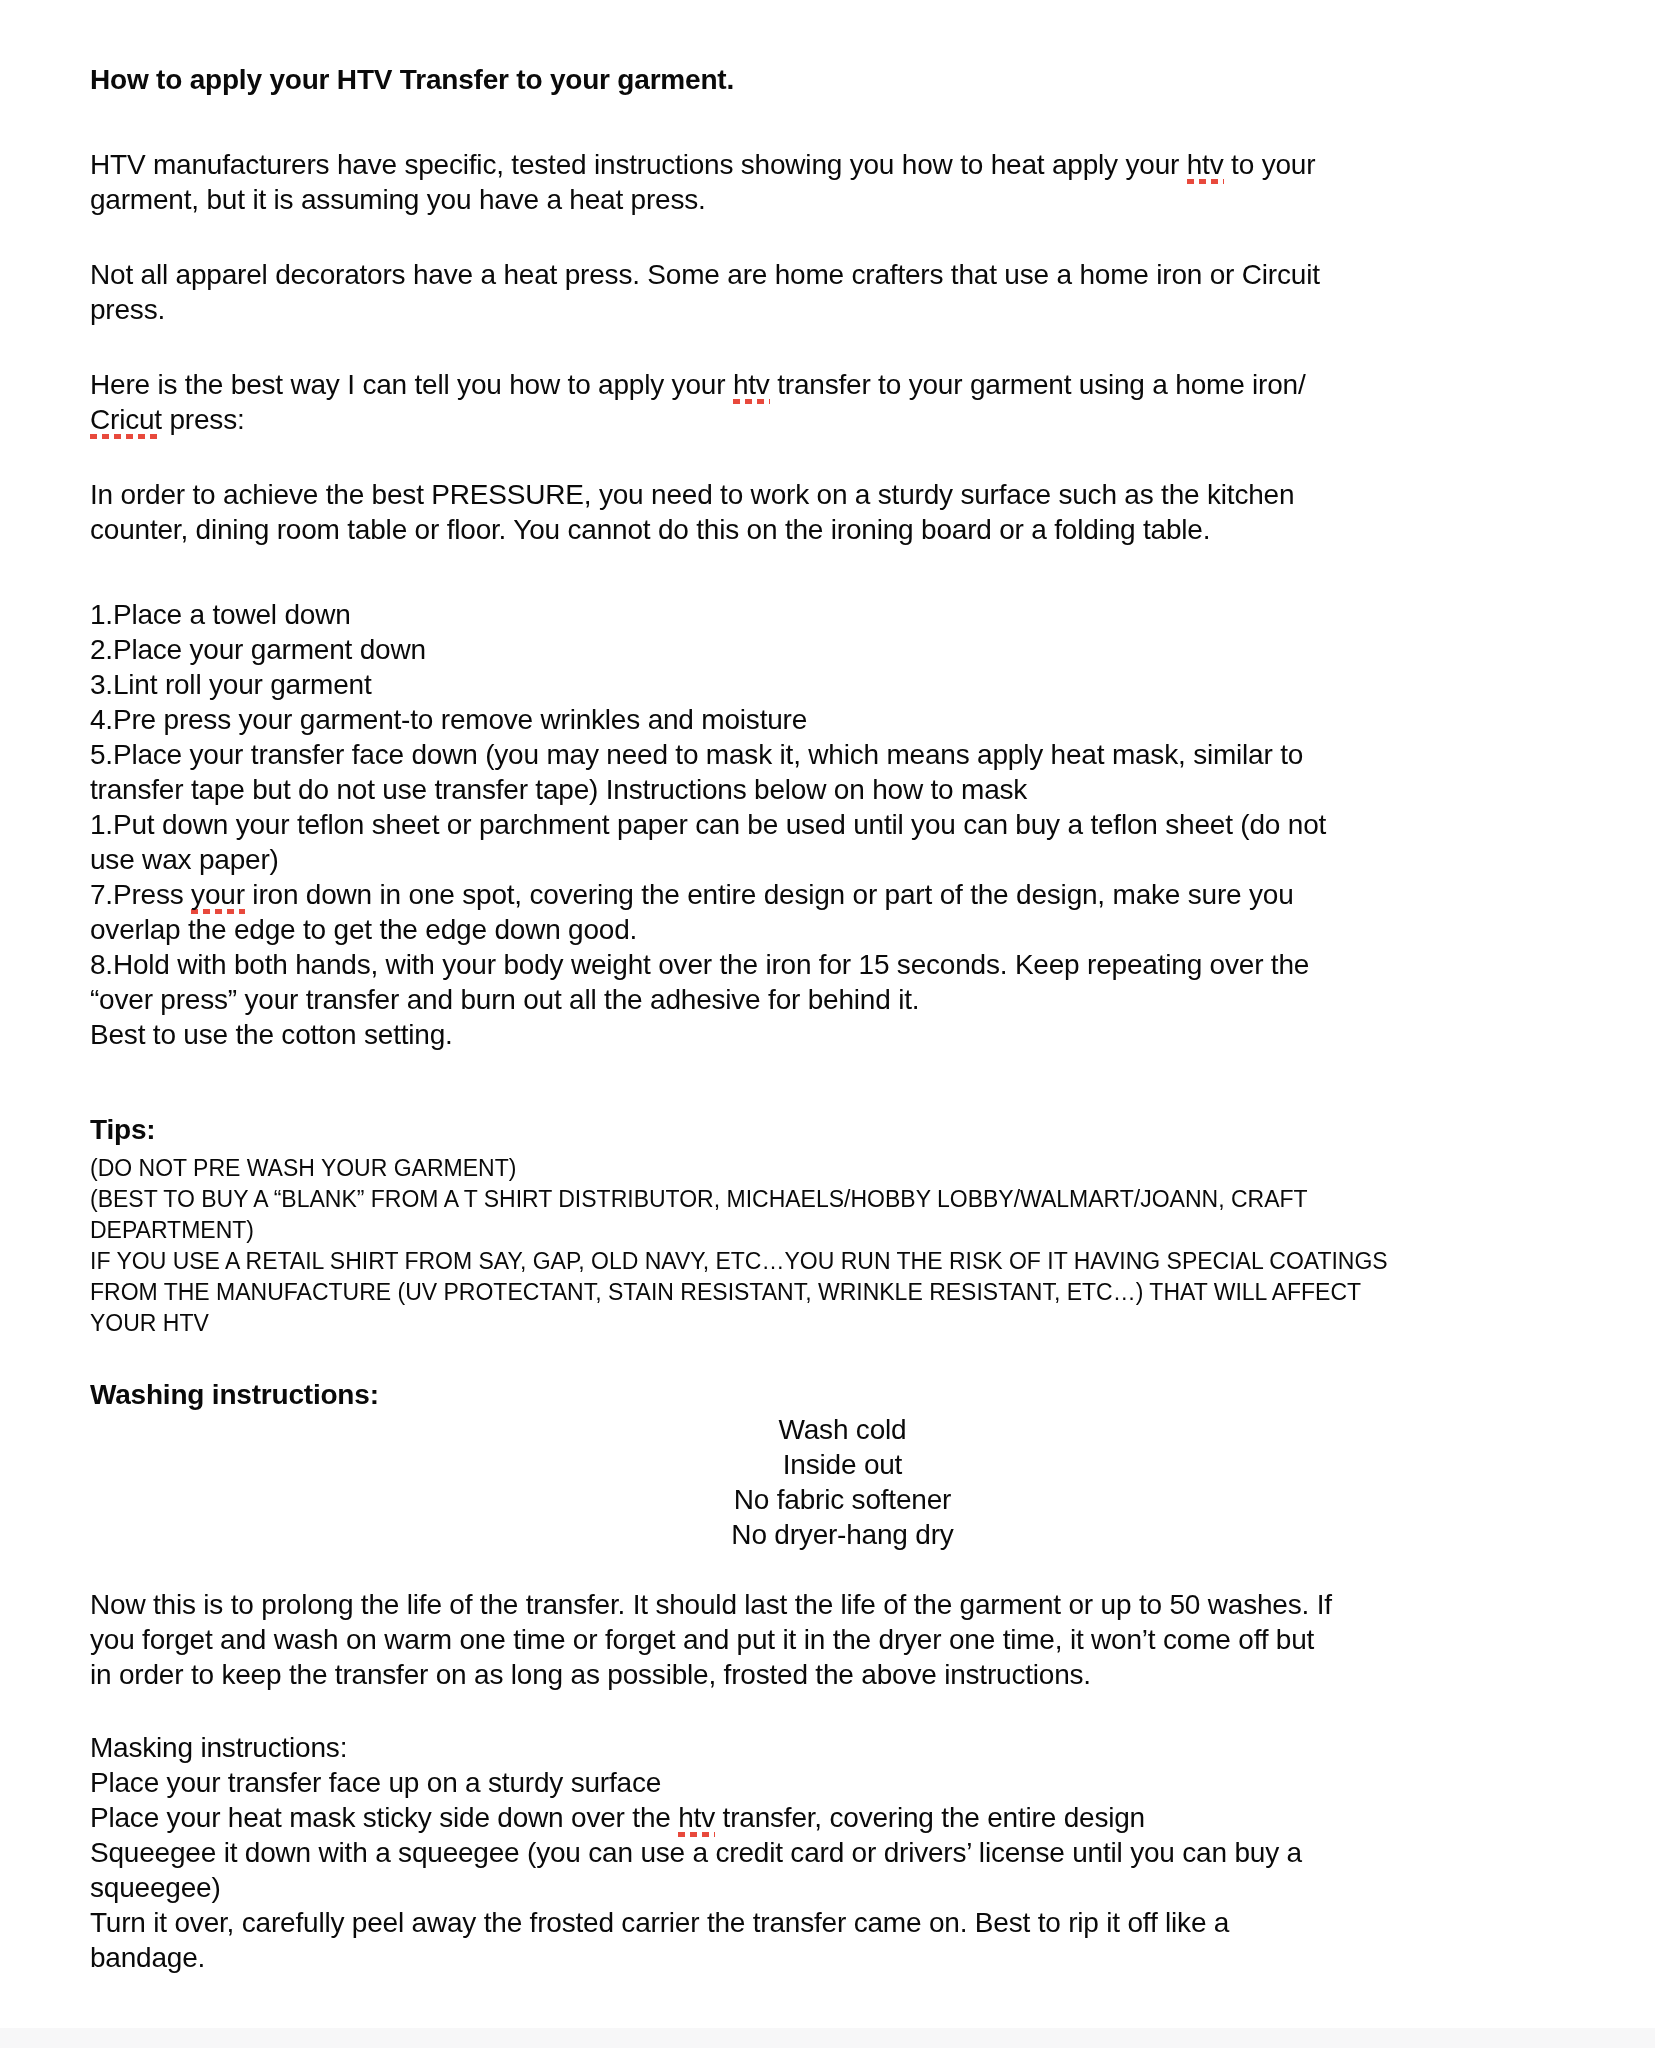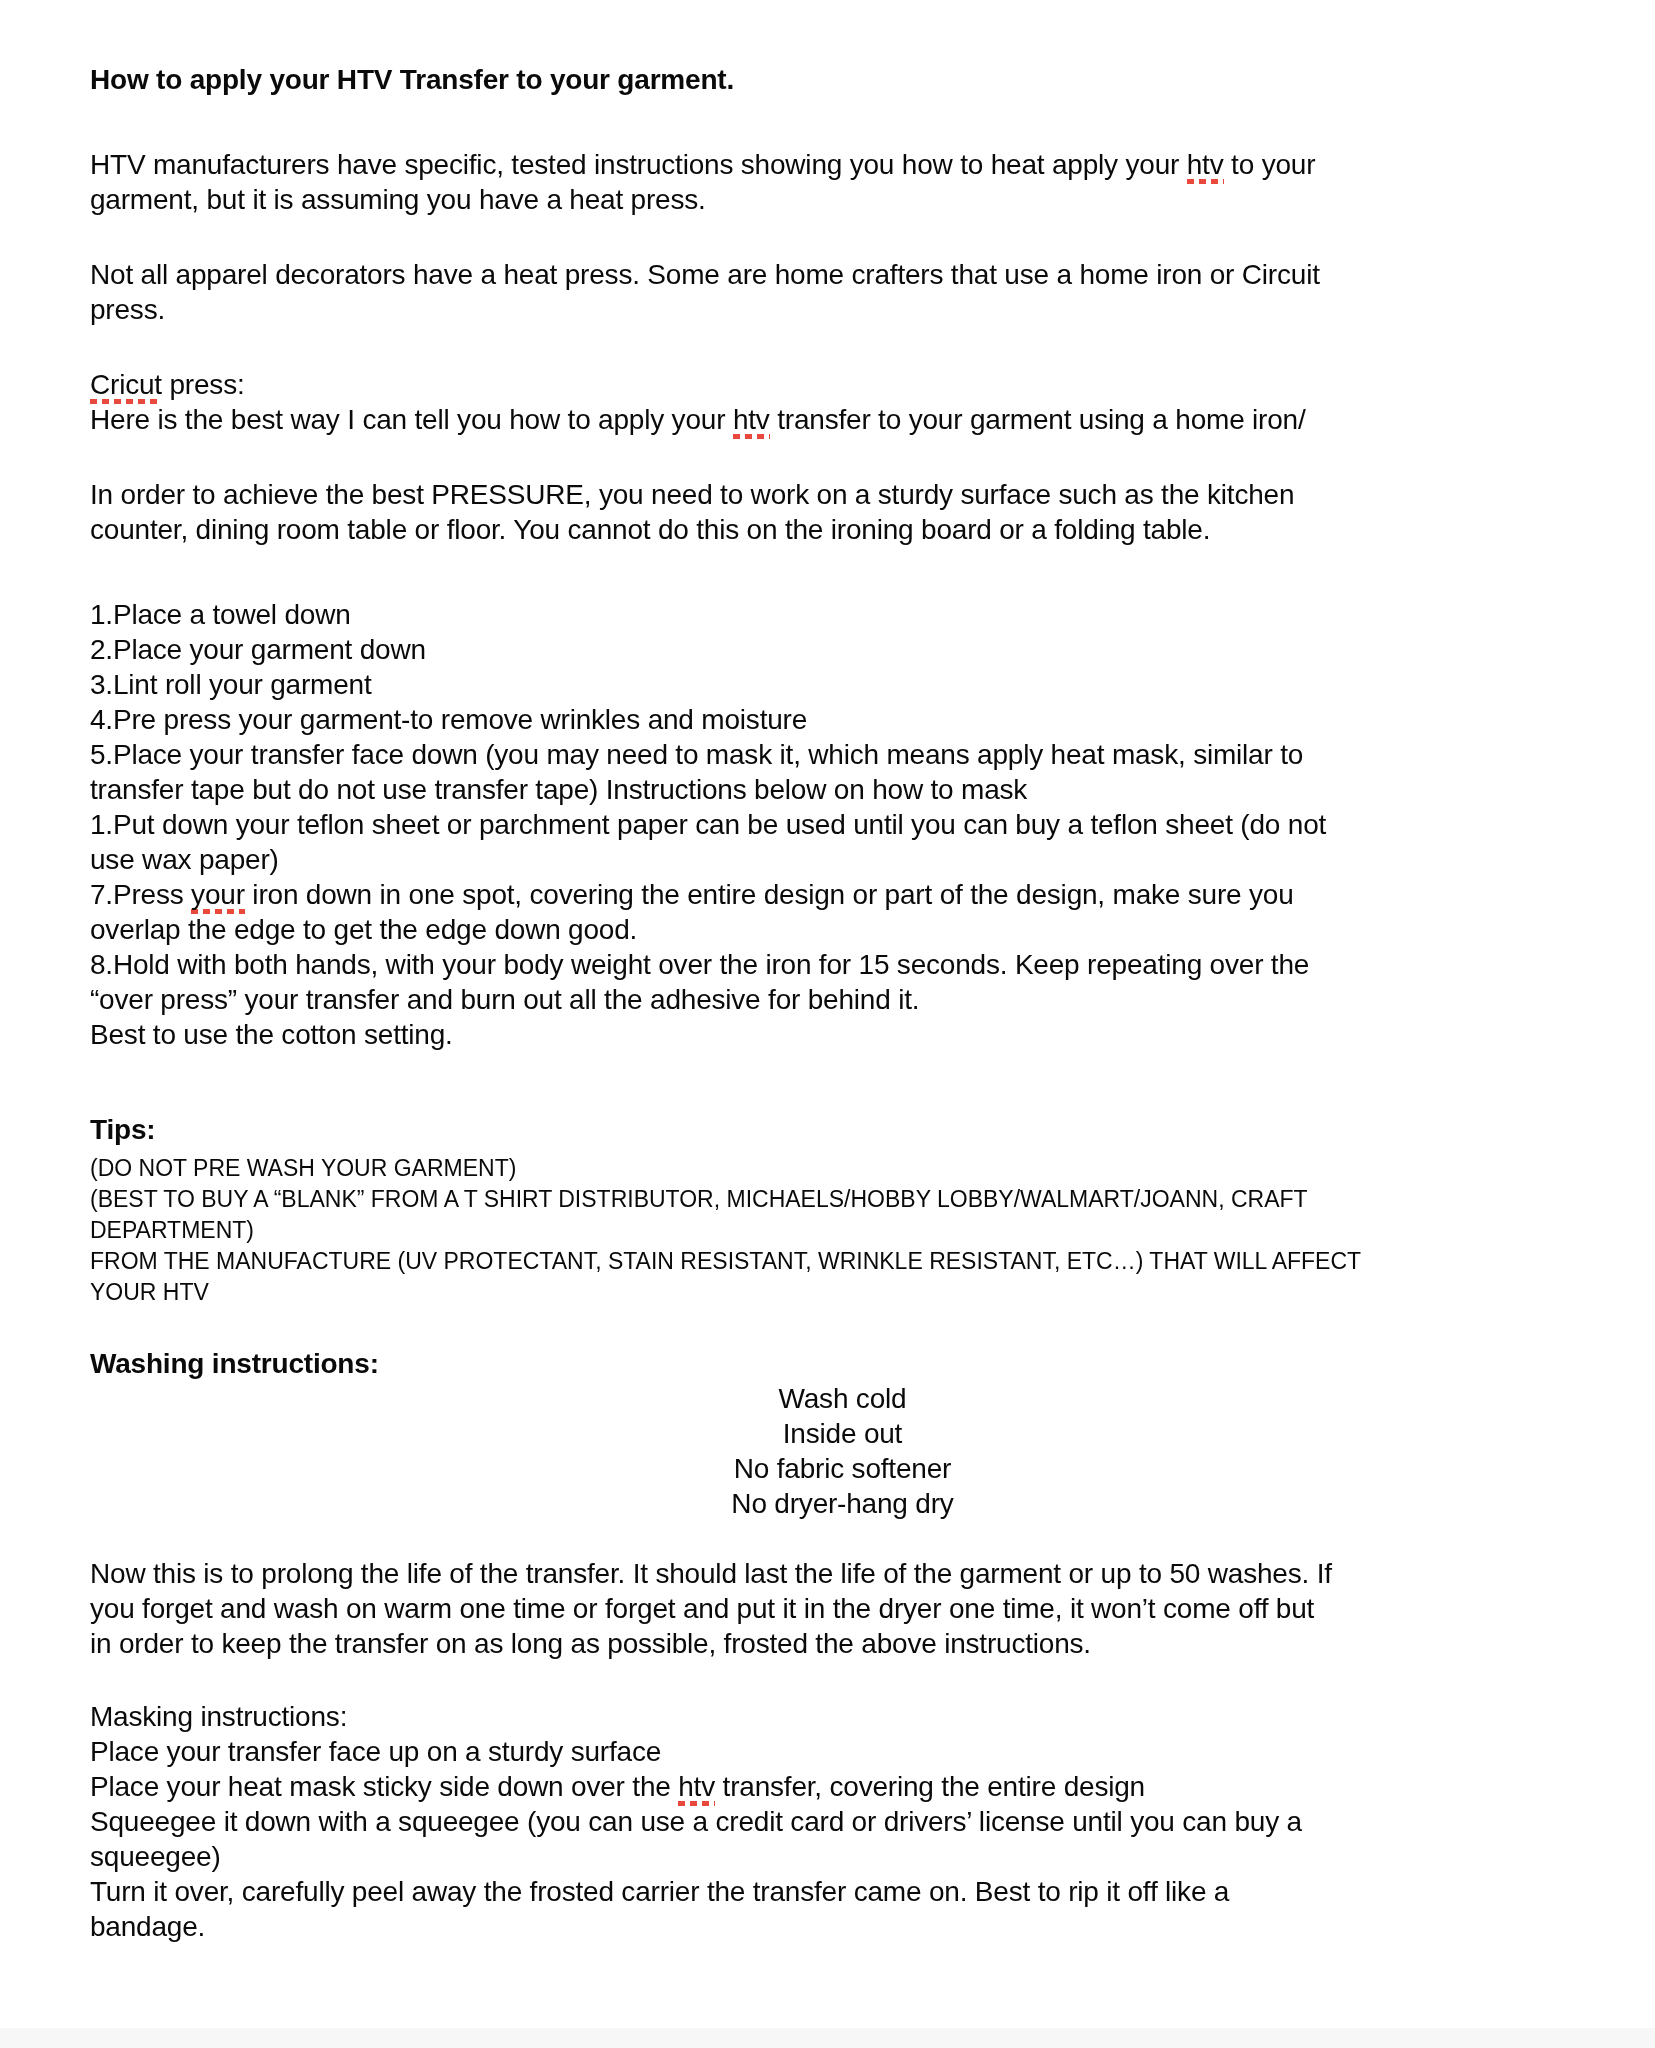--- a/index.html
+++ b/index.html
@@ -70,22 +70,22 @@
     </div>
     <div class="block p-intro">
       <div class="ln"><span>HTV manufacturers have specific, tested instructions showing you how to heat apply your </span><span class="miss">htv</span><span> to your</span></div>
       <div class="ln"><span>garment, but it is assuming you have a heat press.</span></div>
     </div>
     <div class="block p-decorators">
       <div class="ln"><span>Not all apparel decorators have a heat press. Some are home crafters that use a home iron or Circuit</span></div>
       <div class="ln"><span>press.</span></div>
     </div>
     <div class="block p-best-way">
+      <div class="ln"><span>Here is the best way I can tell you how to apply your </span><span class="miss">htv</span><span> transfer to your garment using a home iron/</span></div>
       <div class="ln"><span class="miss">Cricut</span><span> press:</span></div>
-      <div class="ln"><span>Here is the best way I can tell you how to apply your </span><span class="miss">htv</span><span> transfer to your garment using a home iron/</span></div>
     </div>
     <div class="block p-pressure">
       <div class="ln"><span>In order to achieve the best PRESSURE, you need to work on a sturdy surface such as the kitchen</span></div>
       <div class="ln"><span>counter, dining room table or floor. You cannot do this on the ironing board or a folding table.</span></div>
     </div>
     <div class="block steps-list">
       <div class="ln"><span>1.Place a towel down</span></div>
       <div class="ln"><span>2.Place your garment down</span></div>
       <div class="ln"><span>3.Lint roll your garment</span></div>
       <div class="ln"><span>4.Pre press your garment-to remove wrinkles and moisture</span></div>
@@ -99,20 +99,21 @@
       <div class="ln"><span>“over press” your transfer and burn out all the adhesive for behind it.</span></div>
       <div class="ln"><span>Best to use the cotton setting.</span></div>
     </div>
     <div class="block tips-heading">
       <div class="ln"><span>Tips:</span></div>
     </div>
     <div class="block tips-list">
       <div class="ln"><span>(DO NOT PRE WASH YOUR GARMENT)</span></div>
       <div class="ln"><span>(BEST TO BUY A “BLANK” FROM A T SHIRT DISTRIBUTOR, MICHAELS/HOBBY LOBBY/WALMART/JOANN, CRAFT</span></div>
       <div class="ln"><span>DEPARTMENT)</span></div>
+      <div class="ln"><span>IF YOU USE A RETAIL SHIRT FROM SAY, GAP, OLD NAVY, ETC…YOU RUN THE RISK OF IT HAVING SPECIAL COATINGS</span></div>
       <div class="ln"><span>FROM THE MANUFACTURE (UV PROTECTANT, STAIN RESISTANT, WRINKLE RESISTANT, ETC…) THAT WILL AFFECT</span></div>
       <div class="ln"><span>YOUR HTV</span></div>
     </div>
     <div class="block washing-heading">
       <div class="ln"><span>Washing instructions:</span></div>
     </div>
     <div class="block washing-list">
       <div class="ln"><span>Wash cold</span></div>
       <div class="ln"><span>Inside out</span></div>
       <div class="ln"><span>No fabric softener</span></div>

